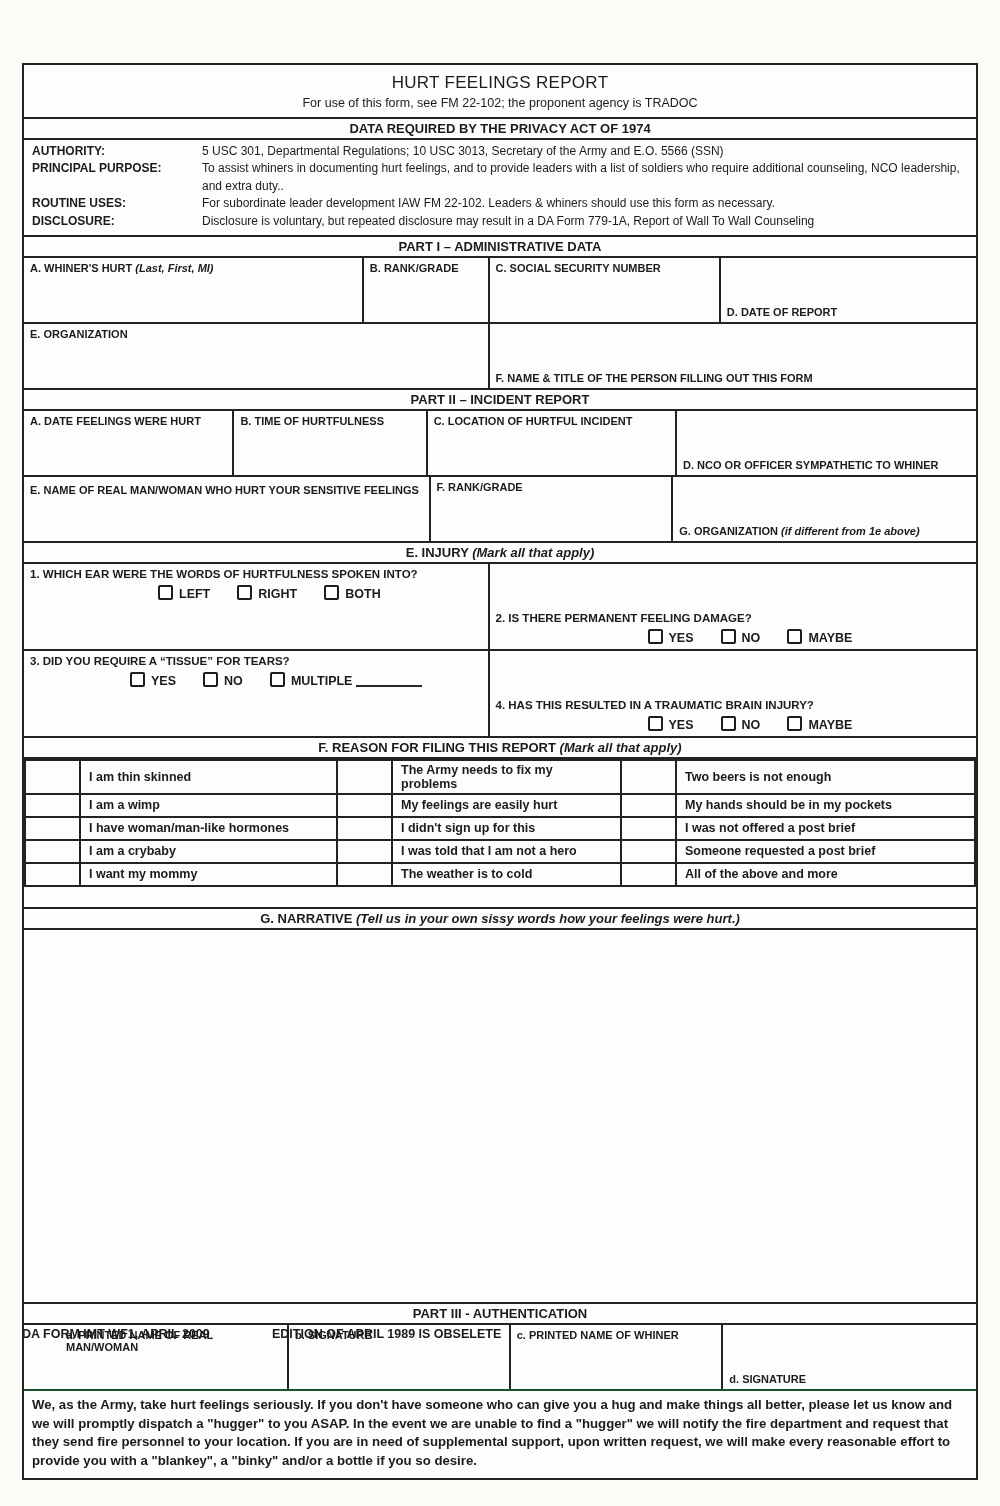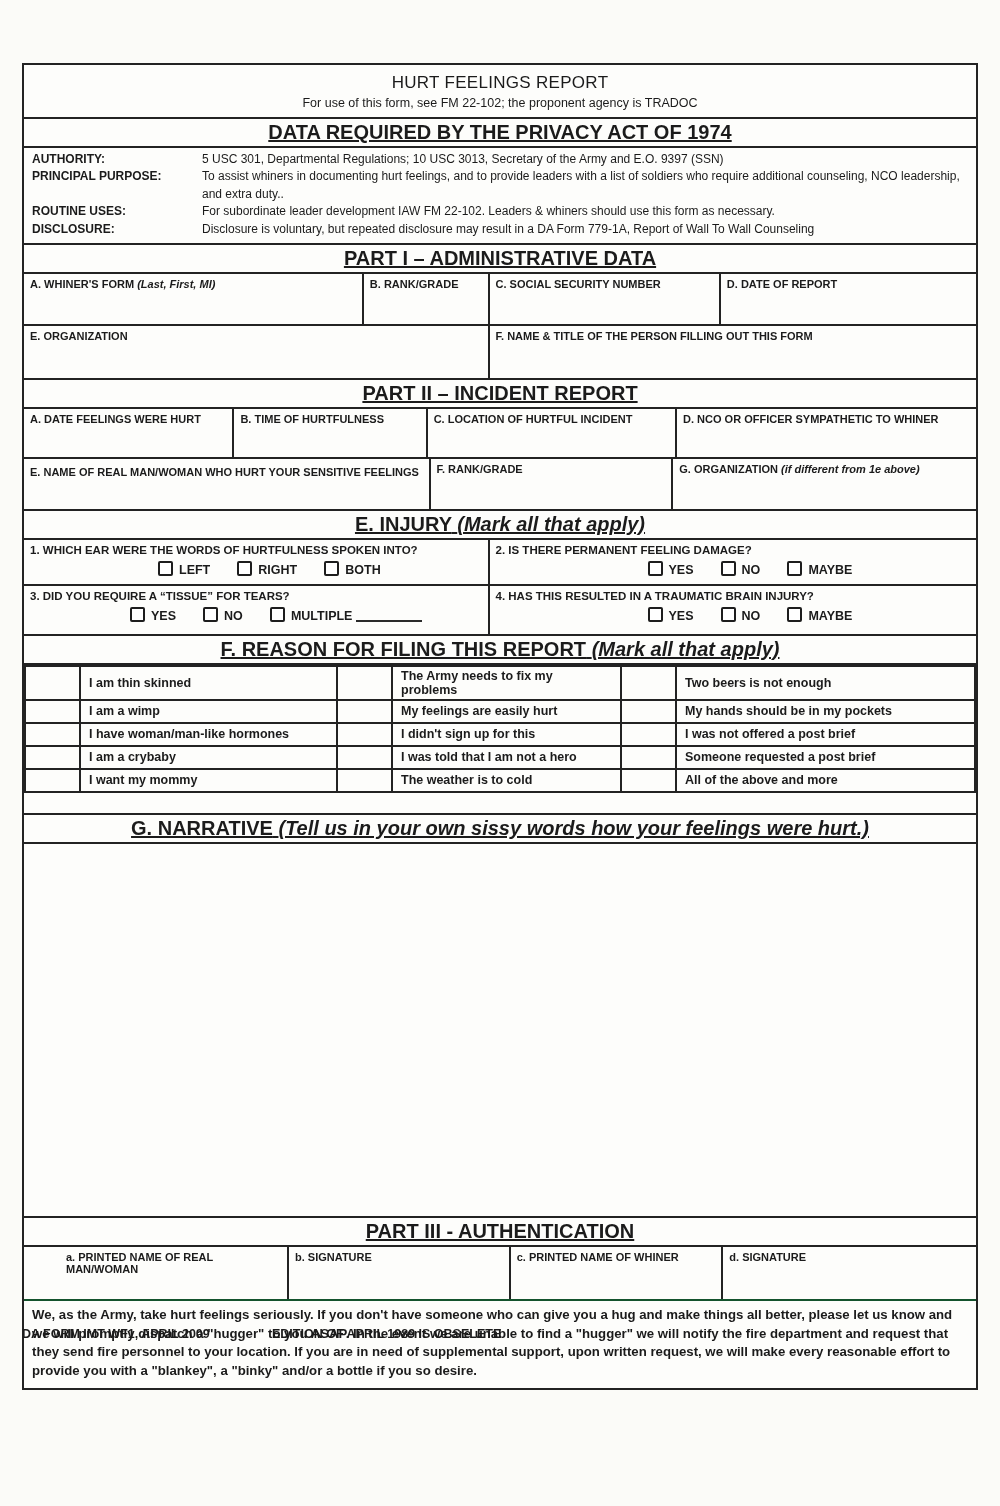--- a/index.html
+++ b/index.html
@@ -15,37 +15,37 @@
     position:absolute;left:22px;top:63px;width:956px;
     border:2px solid #232323;background:#fdfdfb;box-sizing:border-box;
   }
   
   .title-block{text-align:center;padding:8px 4px 7px;}
   .title{font-size:17px;font-weight:normal;letter-spacing:.3px;}
   .subtitle{font-size:12.5px;margin-top:3px;}
   
   .band{
     border-top:2px solid #232323;border-bottom:2px solid #232323;
-    text-align:center;font-weight:bold;font-size:20px;padding:2px 4px;text-decoration:underline;
+    text-align:center;font-weight:bold;font-size:13px;padding:2px 4px;
   }
   .band .it, .it{font-style:italic;}
   .band .it{font-weight:bold;}
   
   .privacy{padding:3px 8px 5px;font-size:12px;line-height:1.45;}
   .prow{display:flex;}
   .plabel{width:170px;flex:0 0 170px;font-weight:bold;}
   .pvalue{flex:1;}
   
   .grid{display:flex;width:100%;box-sizing:border-box;}
   .grid + .grid{border-top:2px solid #232323;}
   .cell{
     box-sizing:border-box;padding:4px 6px;font-size:11px;font-weight:bold;
     border-right:2px solid #232323;overflow:hidden;
   }
-  .cell:last-child{border-right:none;}
+  .cell:last-child{border-right:none;margin-top:44px;}
   .cell .note{font-style:italic;font-weight:bold;}
   
   .qlabel{font-size:11.5px;font-weight:bold;}
   .opts{margin-top:5px;white-space:nowrap;}
   .opt{margin-right:24px;font-size:12.5px;font-weight:bold;}
   .cb{
     display:inline-block;width:11px;height:11px;background:#fff;
     border:2.5px solid #1d1d1d;border-radius:2px;margin-right:6px;
     vertical-align:-2px;
   }
@@ -78,40 +78,40 @@
 
     <div class="title-block">
       <div class="title">HURT FEELINGS REPORT</div>
       <div class="subtitle">For use of this form, see FM 22-102; the proponent agency is TRADOC</div>
     </div>
 
     <div class="band">DATA REQUIRED BY THE PRIVACY ACT OF 1974</div>
     <div class="privacy">
       <div class="prow">
         <div class="plabel">AUTHORITY:</div>
-        <div class="pvalue">5 USC 301, Departmental Regulations; 10 USC 3013, Secretary of the Army and E.O. 9397 (SSN)</div>
+        <div class="pvalue">5 USC 301, Departmental Regulations; 10 USC 3013, Secretary of the Army and E.O. 5566 (SSN)</div>
       </div>
       <div class="prow">
         <div class="plabel">PRINCIPAL PURPOSE:</div>
         <div class="pvalue">To assist whiners in documenting hurt feelings, and to provide leaders with a list of soldiers who require additional counseling, NCO leadership, and extra duty..</div>
       </div>
       <div class="prow">
         <div class="plabel">ROUTINE USES:</div>
         <div class="pvalue">For subordinate leader development IAW FM 22-102. Leaders &amp; whiners should use this form as necessary.</div>
       </div>
       <div class="prow">
         <div class="plabel">DISCLOSURE:</div>
         <div class="pvalue">Disclosure is voluntary, but repeated disclosure may result in a DA Form 779-1A, Report of Wall To Wall Counseling</div>
       </div>
     </div>
 
     <div class="band">PART I – ADMINISTRATIVE DATA</div>
     <div class="grid" style="min-height:50px;">
       <div class="cell" style="width:35.7%;">
-        <span>A. WHINER'S FORM</span>
+        <span>A. WHINER'S HURT</span>
         <span class="note">(Last, First, MI)</span>
       </div>
       <div class="cell" style="width:13.2%;">
         <span>B. RANK/GRADE</span>
       </div>
       <div class="cell" style="width:24.3%;">
         <span>C. SOCIAL SECURITY NUMBER</span>
       </div>
       <div class="cell" style="width:26.8%;">
         <span>D. DATE OF REPORT</span>

